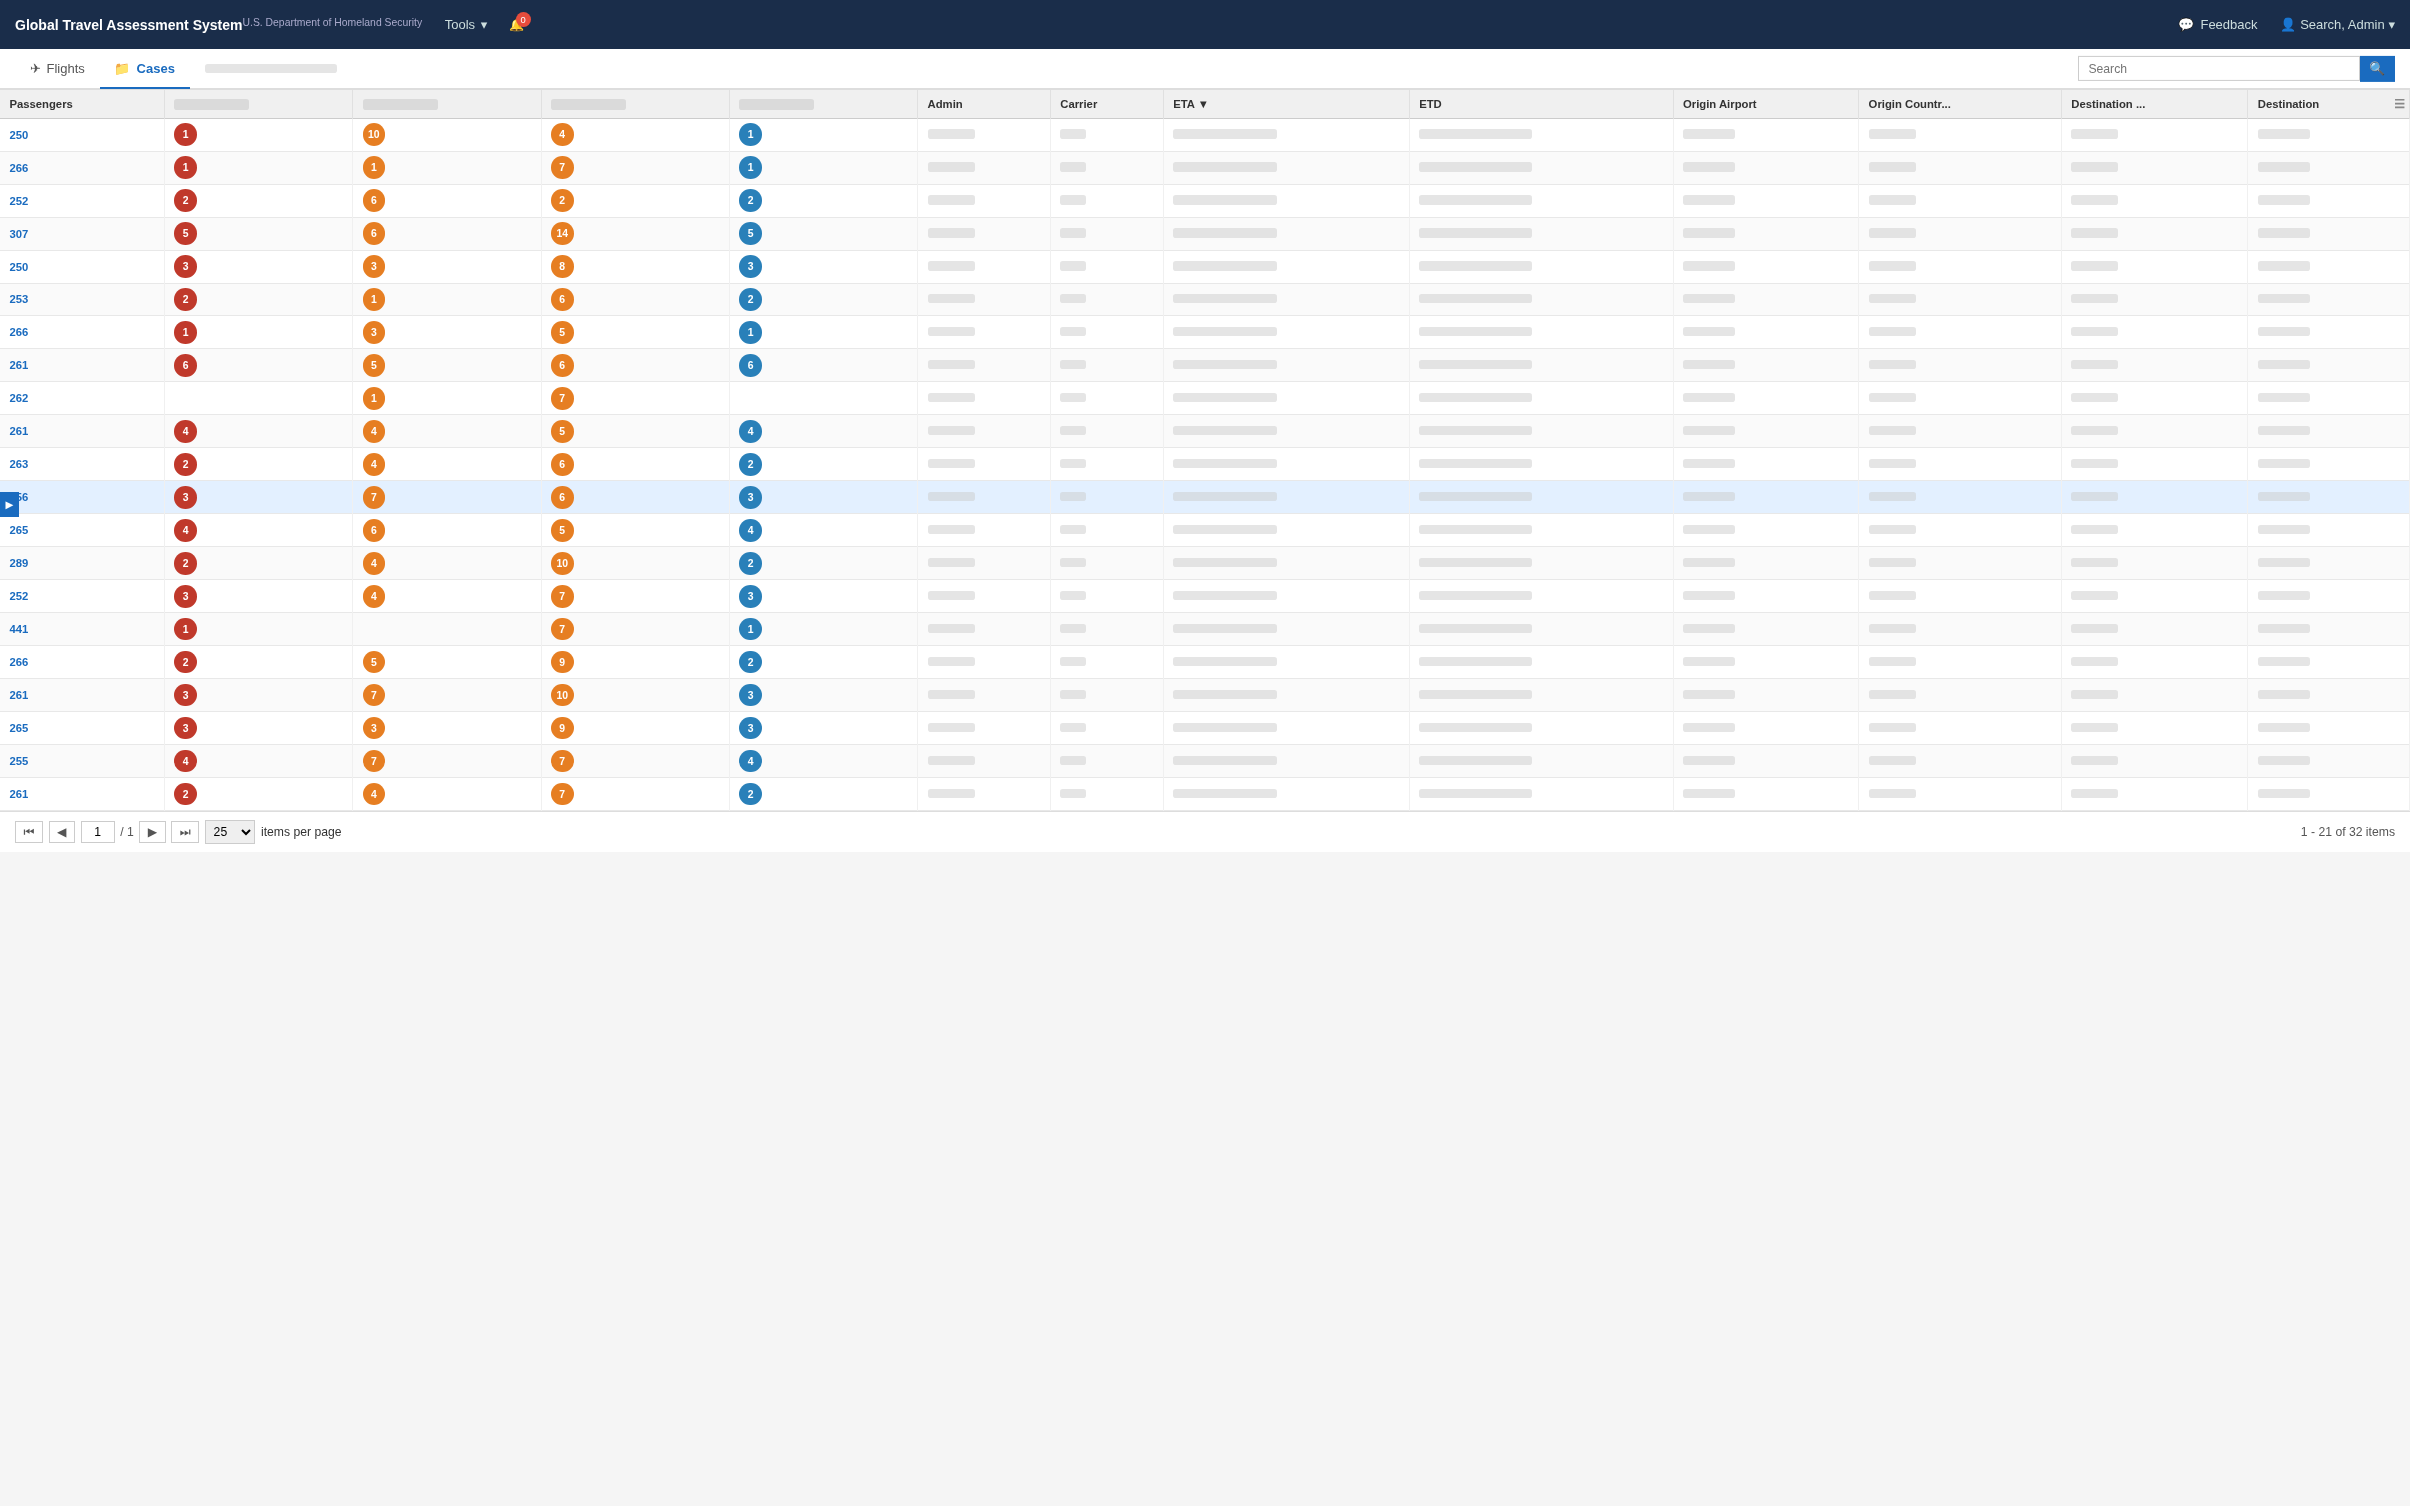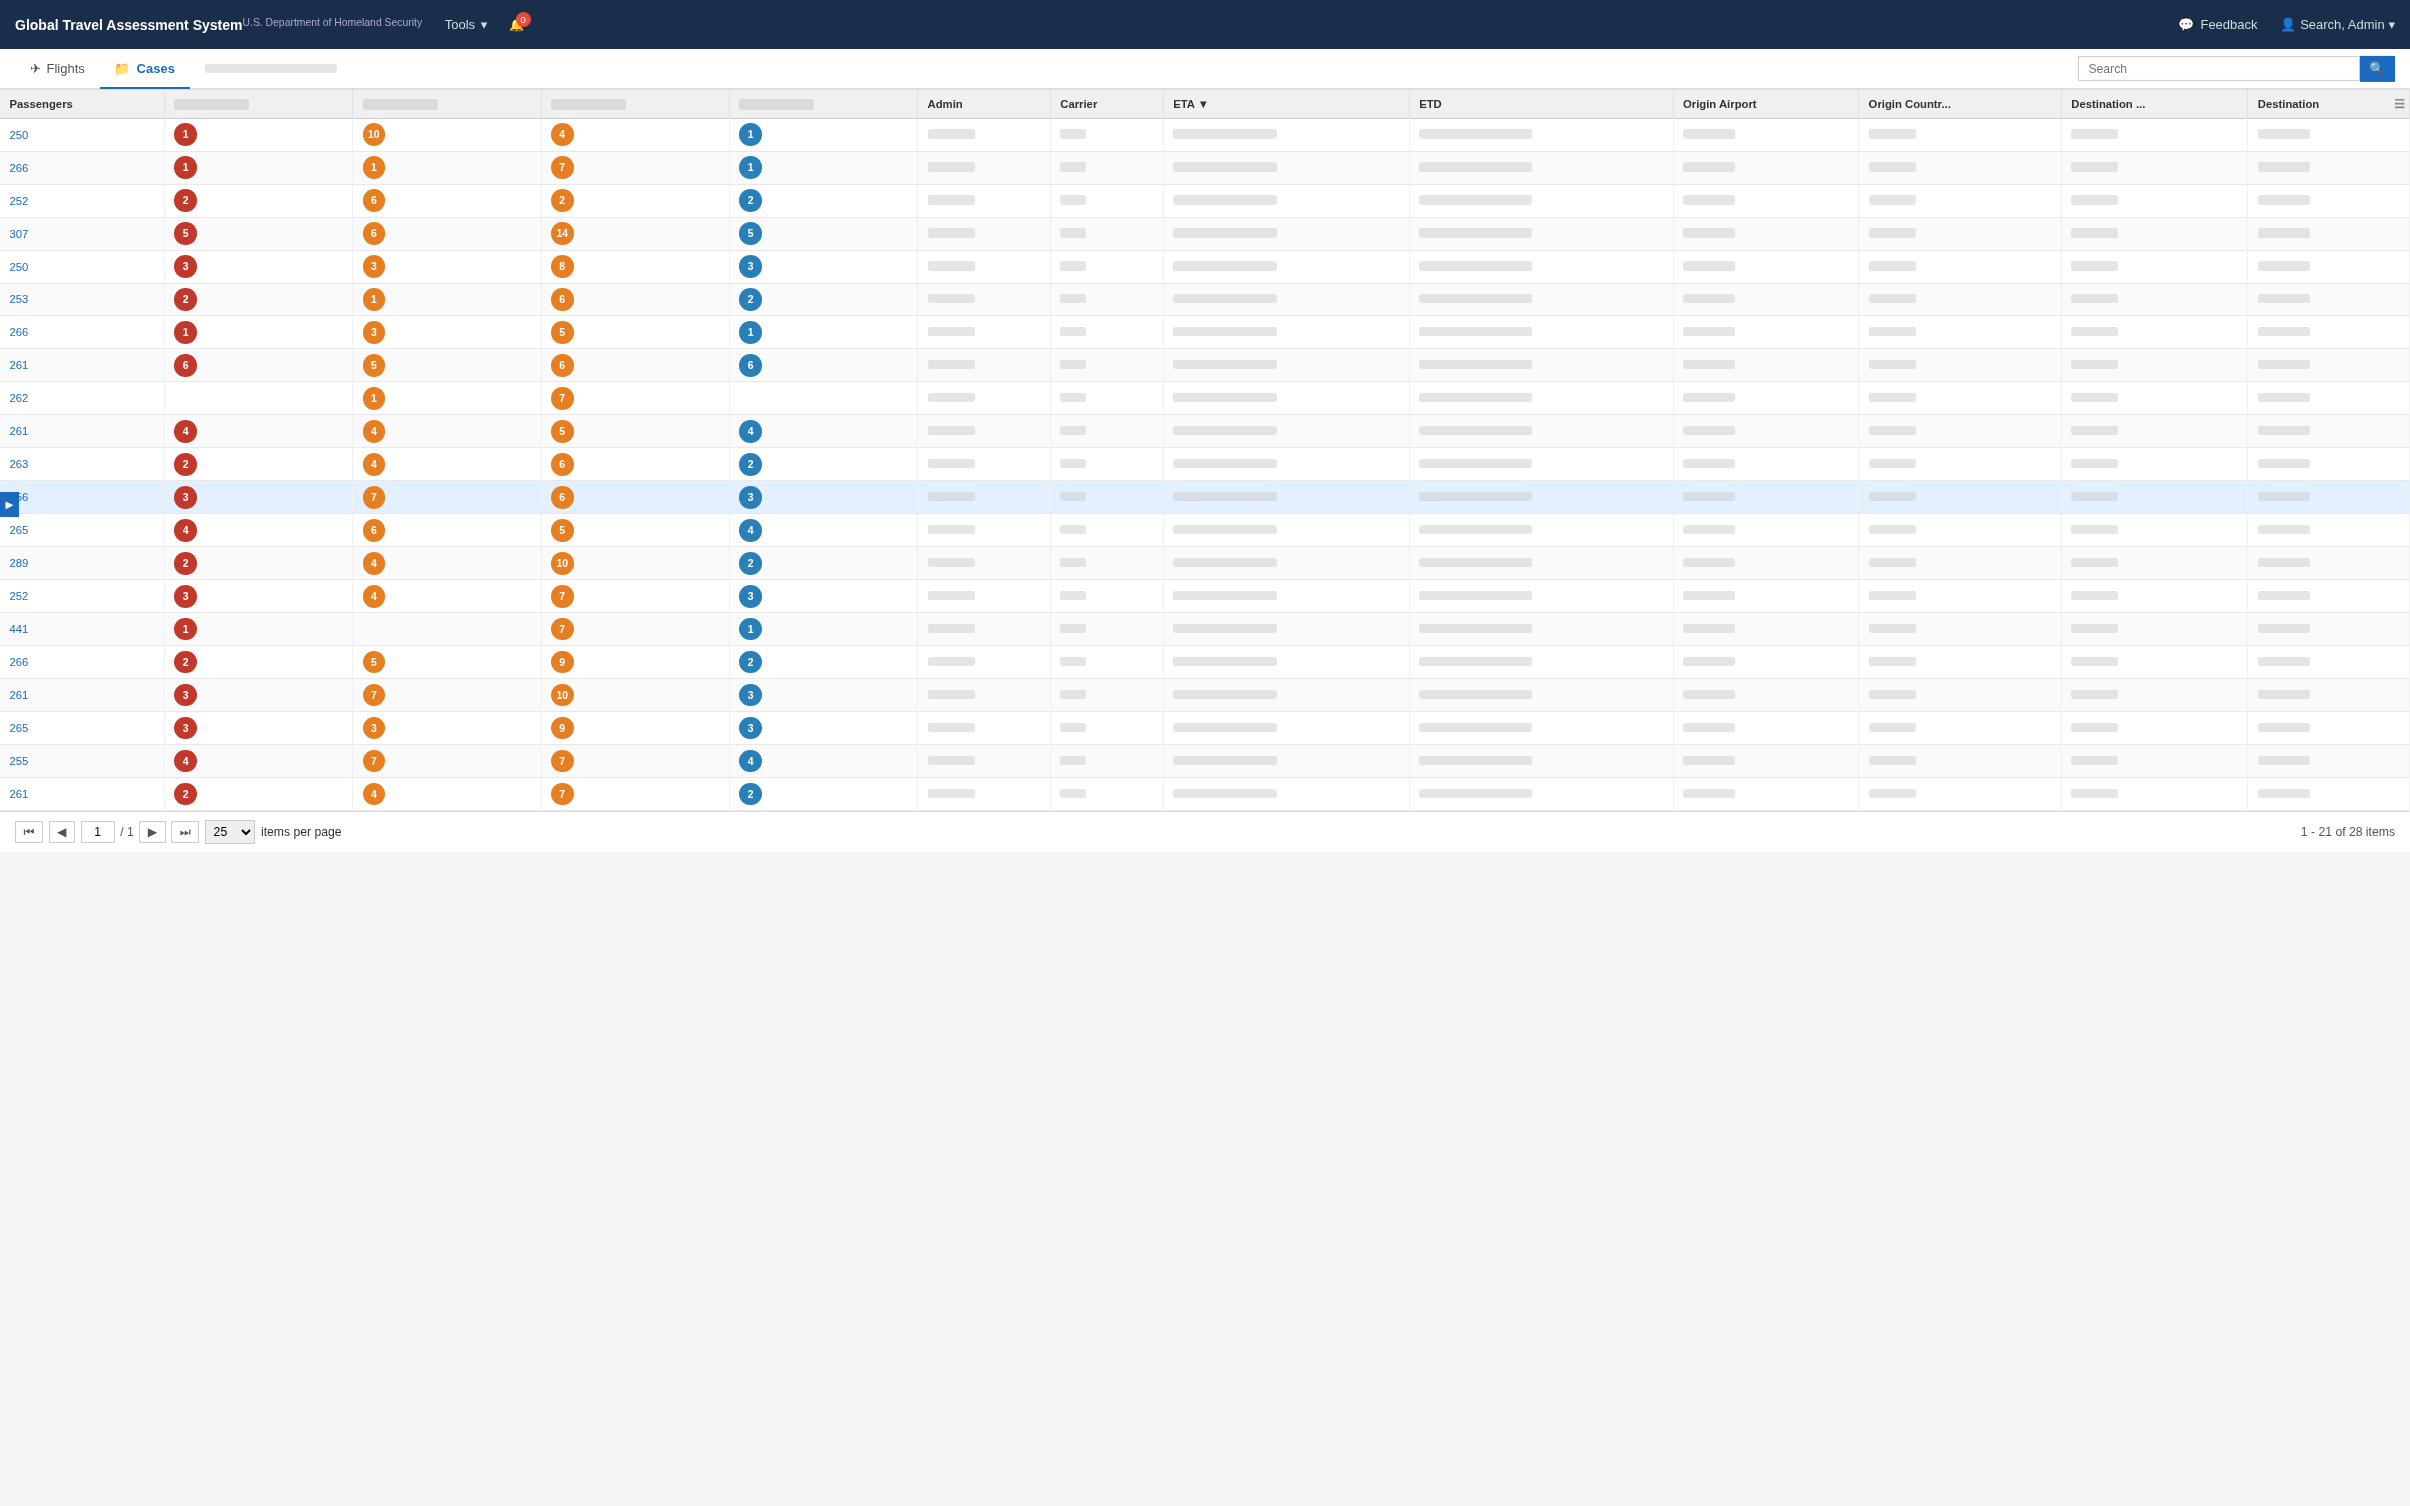--- a/index.html
+++ b/index.html
@@ -138,21 +138,21 @@
     td {
       padding: 4.7px 9.4px;
       border-right: 0.9px solid #f0f0f0;
       white-space: nowrap;
       vertical-align: middle;
     }
 
     .passengers-link {
       color: #1a6bbf;
       text-decoration: none;
-      font-weight: normal;
+      font-weight: bold;
       cursor: pointer;
     }
 
     .badge-circle {
       display: inline-flex;
       align-items: center;
       justify-content: center;
       border-radius: 50%;
       width: 22.6px; height: 22.6px;
       font-size: 10.4px;
@@ -622,15 +622,15 @@
   <span class="pag-total">/ 1</span>
   <button class="pag-btn">▶</button>
   <button class="pag-btn">⏭</button>
   <select class="items-per-page-select">
     <option>25</option>
     <option>50</option>
     <option>100</option>
   </select>
   <span>items per page</span>
   <div class="pag-spacer"></div>
-  <span class="pag-count">1 - 21 of 28 items</span>
+  <span class="pag-count">1 - 21 of 32 items</span>
 </div>
 
 
 </body></html>

